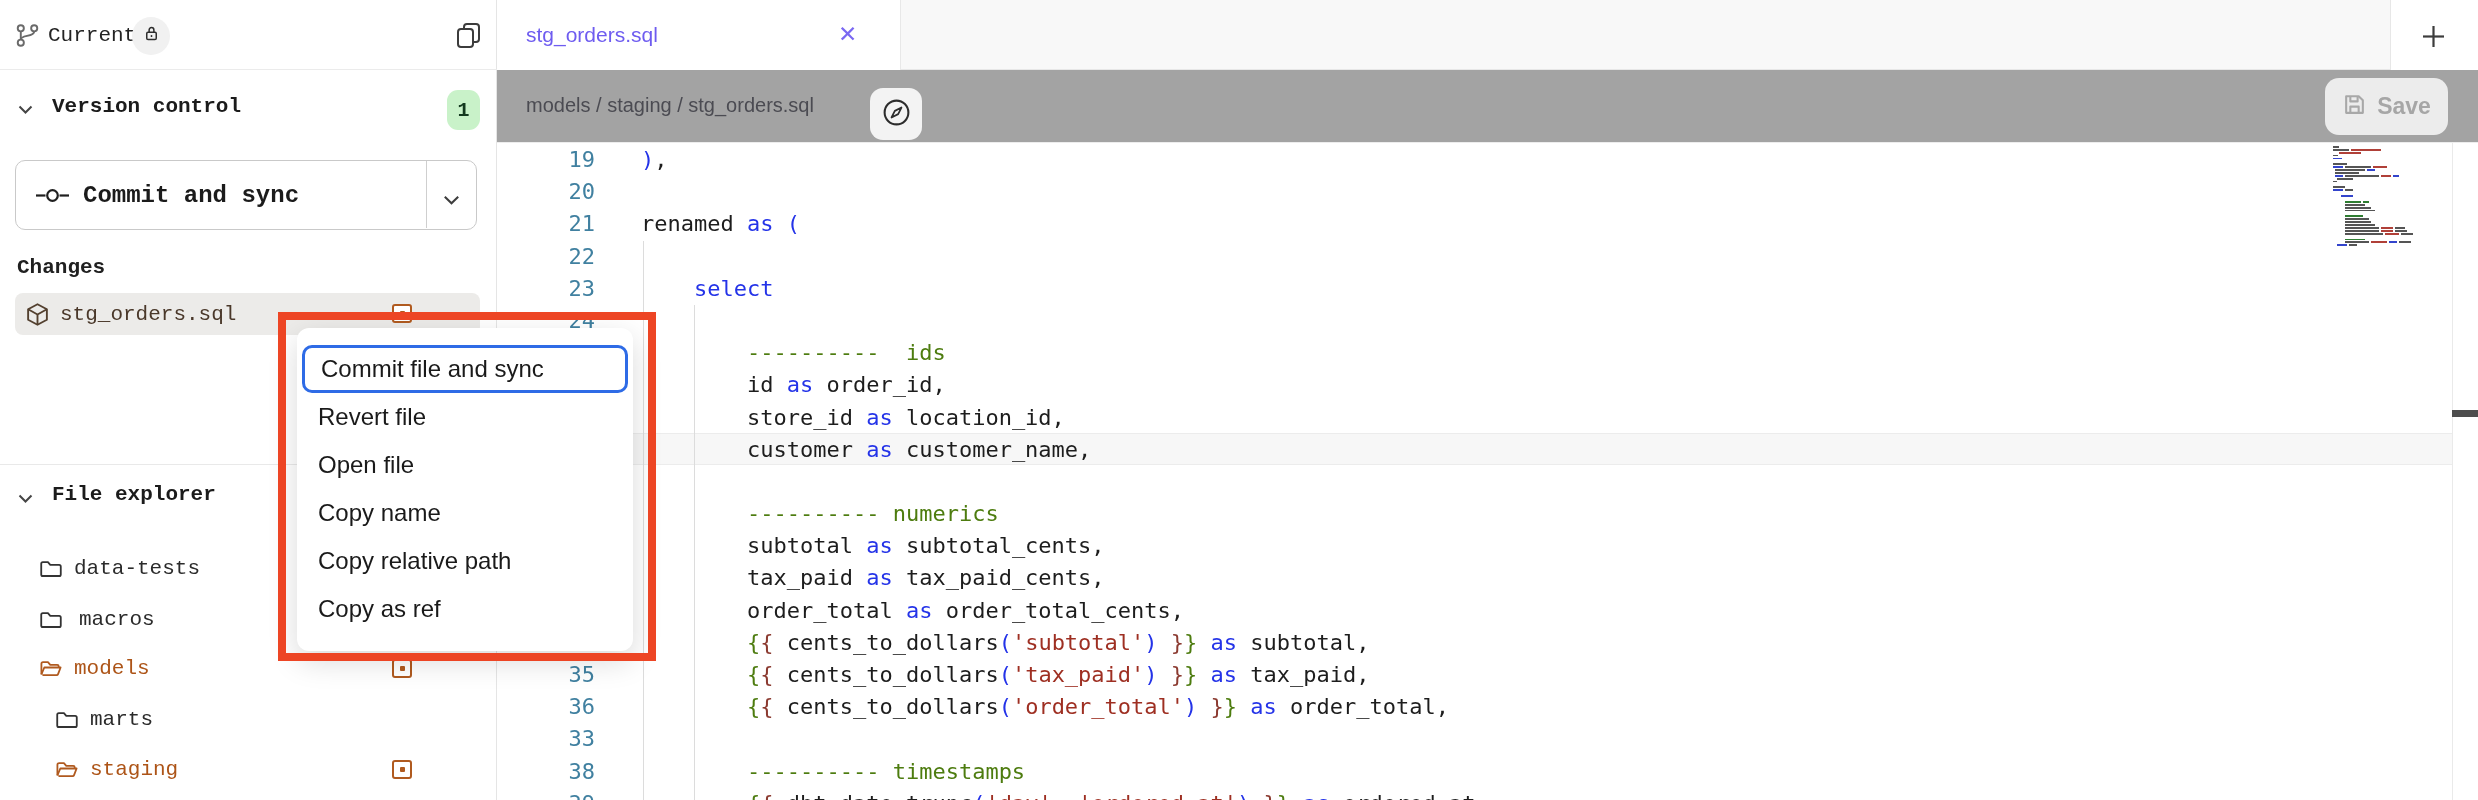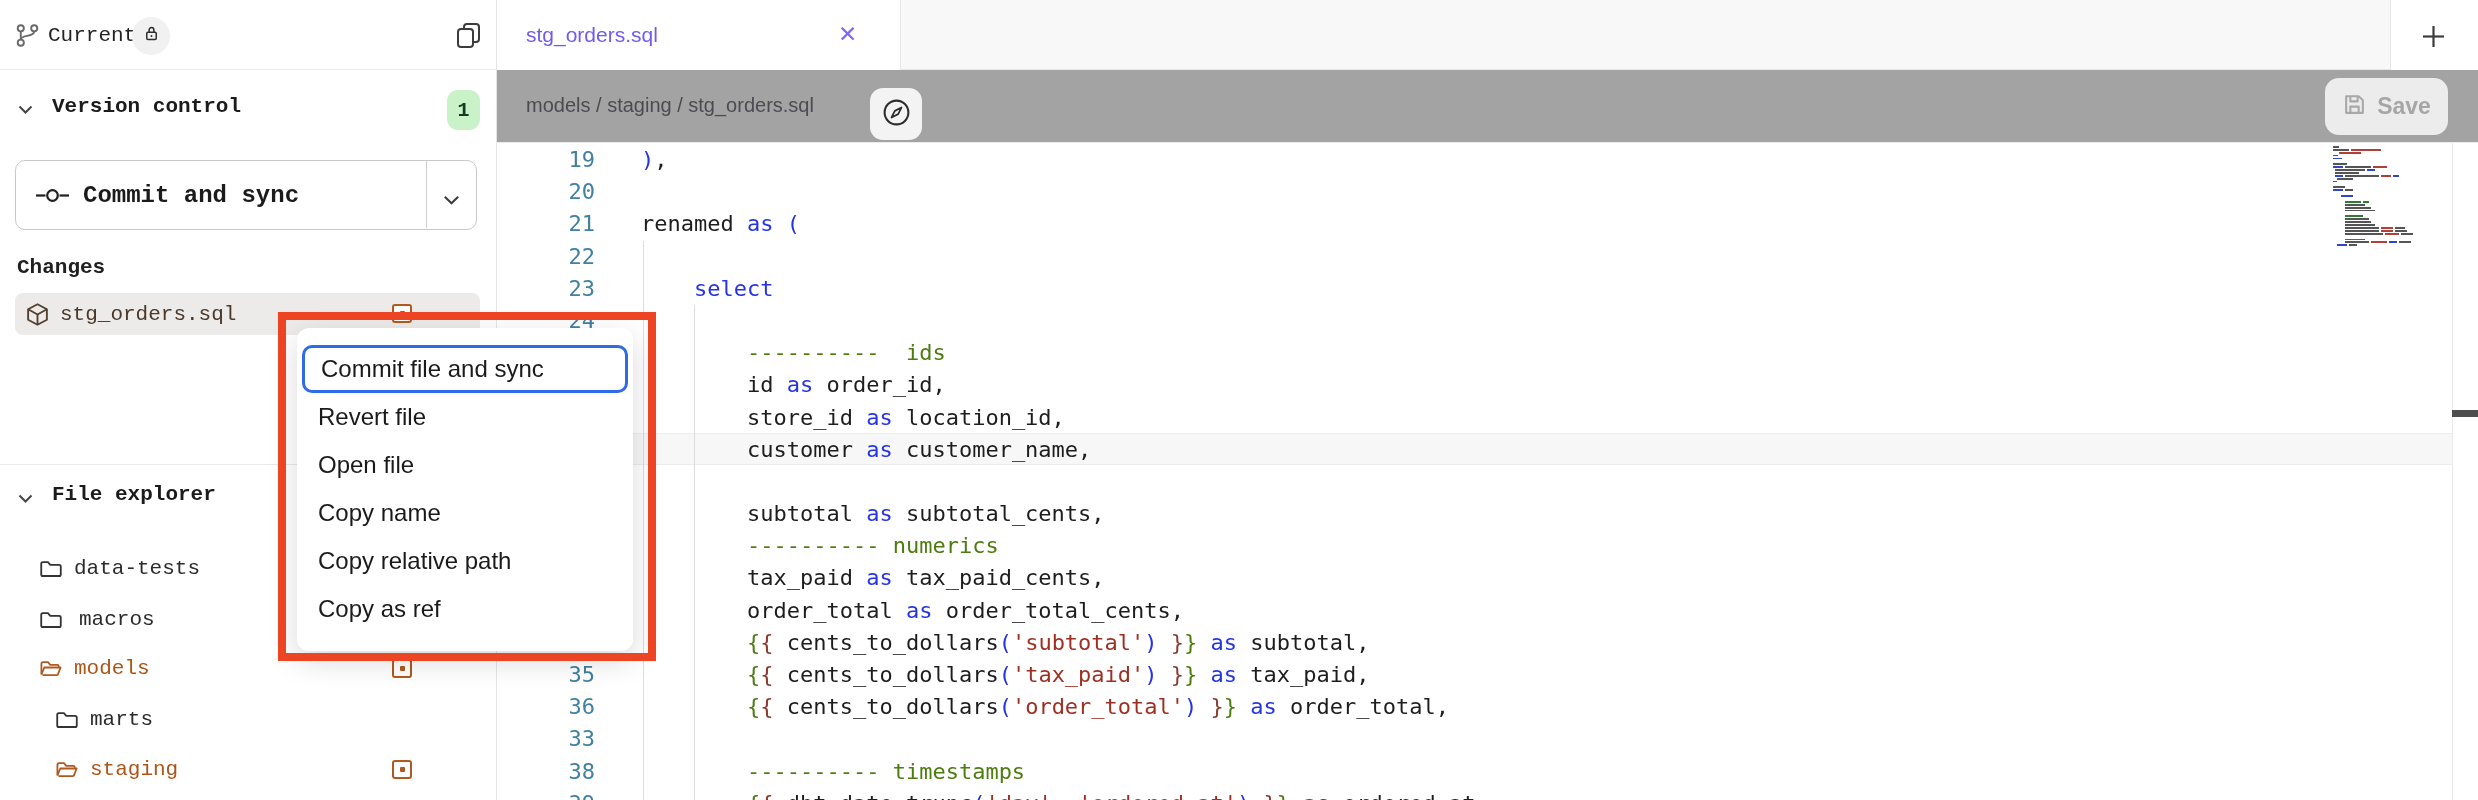--- a/index.html
+++ b/index.html
@@ -249,22 +249,22 @@
         <div class="line"><span class="ln">20</span><span class="lc"></span></div>
         <div class="line"><span class="ln">21</span><span class="lc"><span class="tk-t">renamed </span><span class="tk-kw">as</span><span class="tk-t"> </span><span class="tk-kw">(</span></span></div>
         <div class="line"><span class="ln">22</span><span class="lc"></span></div>
         <div class="line"><span class="ln">23</span><span class="lc"><span class="tk-t">    </span><span class="tk-kw">select</span></span></div>
         <div class="line"><span class="ln">24</span><span class="lc"></span></div>
         <div class="line"><span class="ln">25</span><span class="lc"><span class="tk-t">        </span><span class="tk-cm">----------  ids</span></span></div>
         <div class="line"><span class="ln">26</span><span class="lc"><span class="tk-t">        id </span><span class="tk-kw">as</span><span class="tk-t"> order_id,</span></span></div>
         <div class="line"><span class="ln">27</span><span class="lc"><span class="tk-t">        store_id </span><span class="tk-kw">as</span><span class="tk-t"> location_id,</span></span></div>
         <div class="line"><span class="ln">28</span><span class="lc"><span class="tk-t">        customer </span><span class="tk-kw">as</span><span class="tk-t"> customer_name,</span></span></div>
         <div class="line"><span class="ln">29</span><span class="lc"></span></div>
+        <div class="line"><span class="ln">30</span><span class="lc"><span class="tk-t">        </span><span class="tk-cm">---------- numerics</span></span></div>
         <div class="line"><span class="ln">31</span><span class="lc"><span class="tk-t">        subtotal </span><span class="tk-kw">as</span><span class="tk-t"> subtotal_cents,</span></span></div>
-        <div class="line"><span class="ln">30</span><span class="lc"><span class="tk-t">        </span><span class="tk-cm">---------- numerics</span></span></div>
         <div class="line"><span class="ln">32</span><span class="lc"><span class="tk-t">        tax_paid </span><span class="tk-kw">as</span><span class="tk-t"> tax_paid_cents,</span></span></div>
         <div class="line"><span class="ln">33</span><span class="lc"><span class="tk-t">        order_total </span><span class="tk-kw">as</span><span class="tk-t"> order_total_cents,</span></span></div>
         <div class="line"><span class="ln">34</span><span class="lc"><span class="tk-cm">        {</span><span class="tk-rd">{</span><span class="tk-t"> cents_to_dollars</span><span class="tk-kw">(</span><span class="tk-st">'subtotal'</span><span class="tk-kw">)</span><span class="tk-t"> </span><span class="tk-rd">}</span><span class="tk-cm">}</span><span class="tk-t"> </span><span class="tk-kw">as</span><span class="tk-t"> subtotal,</span></span></div>
         <div class="line"><span class="ln">35</span><span class="lc"><span class="tk-cm">        {</span><span class="tk-rd">{</span><span class="tk-t"> cents_to_dollars</span><span class="tk-kw">(</span><span class="tk-st">'tax_paid'</span><span class="tk-kw">)</span><span class="tk-t"> </span><span class="tk-rd">}</span><span class="tk-cm">}</span><span class="tk-t"> </span><span class="tk-kw">as</span><span class="tk-t"> tax_paid,</span></span></div>
         <div class="line"><span class="ln">36</span><span class="lc"><span class="tk-cm">        {</span><span class="tk-rd">{</span><span class="tk-t"> cents_to_dollars</span><span class="tk-kw">(</span><span class="tk-st">'order_total'</span><span class="tk-kw">)</span><span class="tk-t"> </span><span class="tk-rd">}</span><span class="tk-cm">}</span><span class="tk-t"> </span><span class="tk-kw">as</span><span class="tk-t"> order_total,</span></span></div>
         <div class="line"><span class="ln">33</span><span class="lc"></span></div>
         <div class="line"><span class="ln">38</span><span class="lc"><span class="tk-t">        </span><span class="tk-cm">---------- timestamps</span></span></div>
         <div class="line"><span class="ln">39</span><span class="lc"><span class="tk-cm">        {</span><span class="tk-rd">{</span><span class="tk-t"> dbt.date_trunc</span><span class="tk-kw">(</span><span class="tk-st">'day'</span><span class="tk-t">, </span><span class="tk-st">'ordered_at'</span><span class="tk-kw">)</span><span class="tk-t"> </span><span class="tk-rd">}</span><span class="tk-cm">}</span><span class="tk-t"> </span><span class="tk-kw">as</span><span class="tk-t"> ordered_at</span></span></div>
       </div>
   </div>

